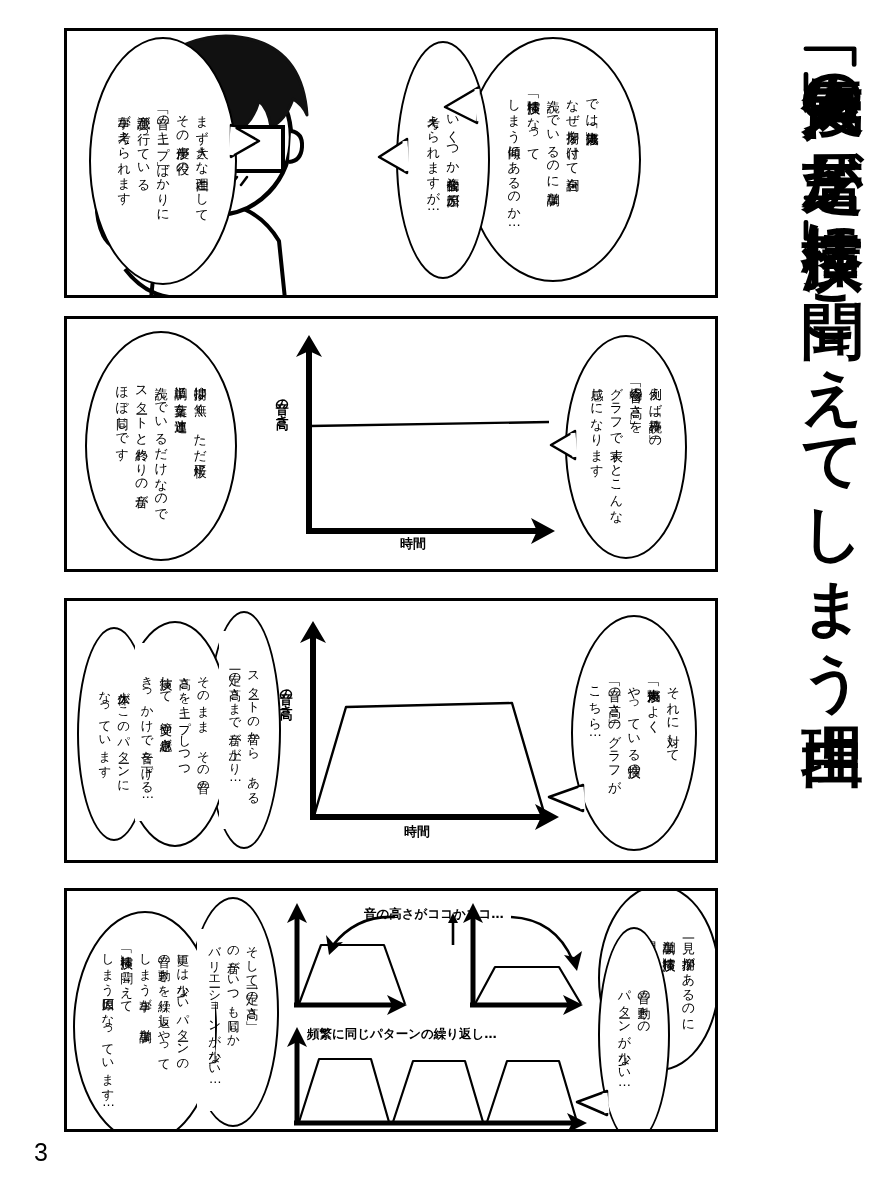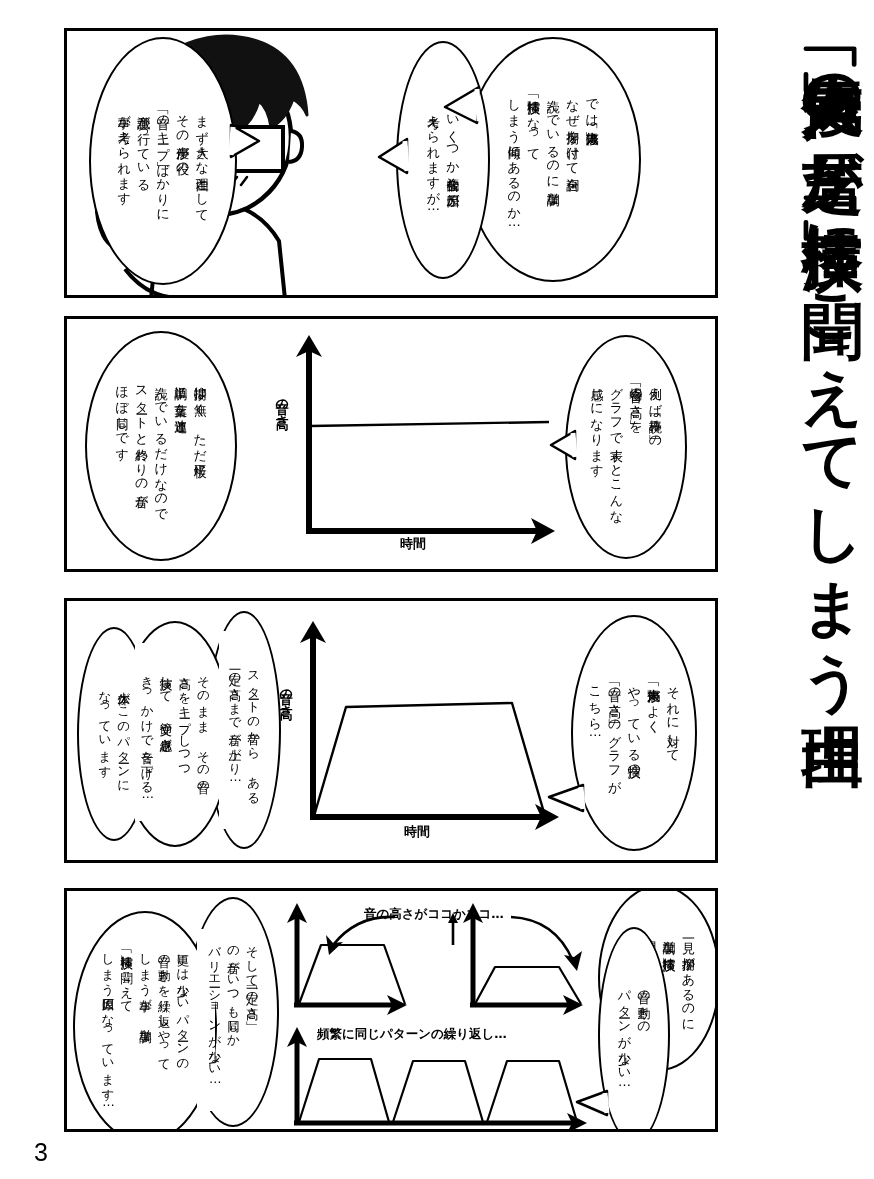--- a/index.html
+++ b/index.html
@@ -340,21 +340,21 @@
     <path d="M98 12 Q60 10 36 40" fill="none" stroke="#000" stroke-width="2.6"></path>
     <path d="M32 50 L29 30 L36 38 L46 37 Z" fill="#000"></path>
 
     <path d="M214 12 Q258 14 276 56" fill="none" stroke="#000" stroke-width="2.6"></path>
     <path d="M280 66 L267 50 L277 52 L285 46 Z" fill="#000"></path>
 
     <path d="M156 8 L151 18 L161 18 Z" fill="#000"></path>
     <path d="M156 18 L156 40" stroke="#000" stroke-width="2.6"></path>
   </svg>
 
-  <div class="annot" style="left:250px; top:135px;">頻繁に同じパターンの繰り返し…</div>
+  <div class="annot" style="left:240px; top:135px;">頻繁に同じパターンの繰り返し…</div>
 
   <svg class="graph" style="left:214px; top:122px;" width="320" height="126" viewBox="0 0 320 126">
     <path d="M16 110 L16 24" stroke="#000" stroke-width="5"></path>
     <path d="M16 14 L6 34 L16 29 L26 34 Z" fill="#000"></path>
     <path d="M13 110 L292 110" stroke="#000" stroke-width="5"></path>
     <path d="M306 110 L286 100 L291 110 L286 120 Z" fill="#000"></path>
 
     <path d="M18 109 L38 46 L90 46 L108 109" fill="none" stroke="#000" stroke-width="2.2" stroke-linejoin="round"></path>
     <path d="M112 109 L132 48 L184 48 L202 109" fill="none" stroke="#000" stroke-width="2.2" stroke-linejoin="round"></path>
     <path d="M206 109 L226 48 L278 48 L296 109" fill="none" stroke="#000" stroke-width="2.2" stroke-linejoin="round"></path>

